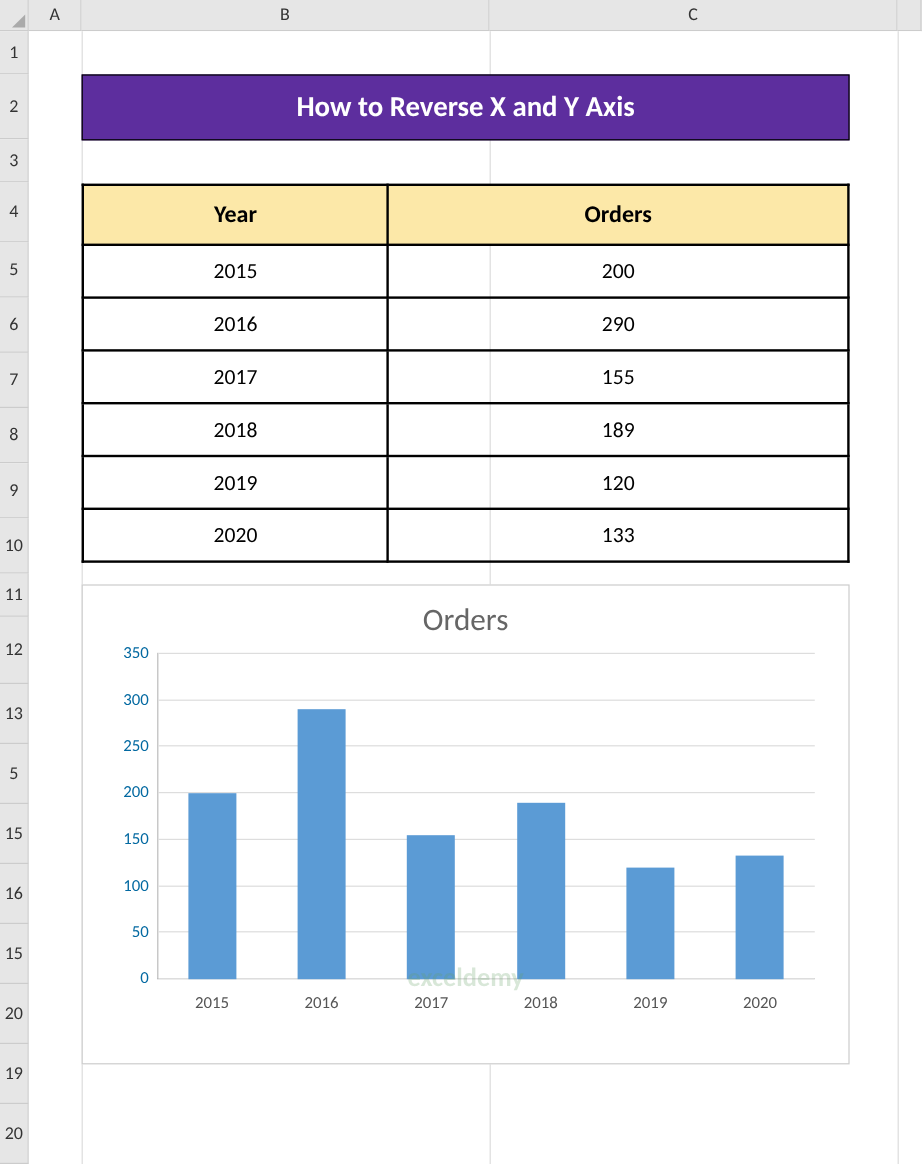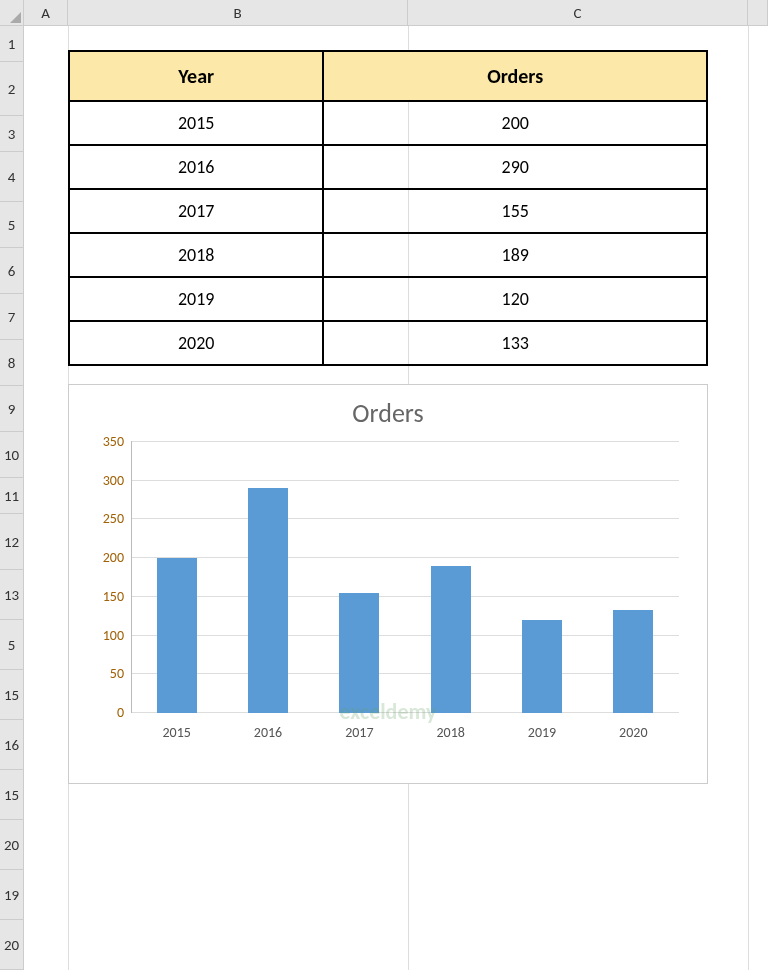--- a/index.html
+++ b/index.html
@@ -84,21 +84,21 @@
       text-align: center;
       padding: 12px 0;
       margin-top: 36px;
       border: 1px solid #000;
       width: 640px;
       margin-left: 0;
     }
     .data-table {
       border-collapse: collapse;
       width: 640px;
-      margin-top: 24px;
+      margin-top: 36px;
       margin-left: 0;
     }
     .data-table th {
       background: #fce8a8;
       border: 2px solid #000;
       font-weight: bold;
       font-size: 20px;
       padding: 12px 0;
       text-align: center;
     }
@@ -141,21 +141,21 @@
       left: 0; right: 0;
       height: 1px;
       background: #ddd;
     }
     .y-tick {
       position: absolute;
       right: 100%;
       transform: translateY(-50%);
       padding-right: 8px;
       font-size: 14px;
-      color: #a16207;
+      color: #0369a1;
       white-space: nowrap;
     }
     .bars {
       position: absolute;
       left: 0; right: 0; top: 0; bottom: 28px;
       display: flex;
       align-items: flex-end;
       justify-content: space-around;
     }
     .bar {
@@ -213,20 +213,21 @@
   <div class="row-header row-18">20</div>
   <div class="row-header row-19">19</div>
   <div class="row-header row-20">20</div>
 
   <div class="cell-area">
     <div class="gridline-col" style="left:44px"></div>
     <div class="gridline-col" style="left:384px"></div>
     <div class="gridline-col" style="left:724px"></div>
 
     <div class="content">
+      <div class="title-banner">How to Reverse X and Y Axis</div>
 
       <table class="data-table">
         <thead>
           <tr>
             <th>Year</th>
             <th>Orders</th>
           </tr>
         </thead>
         <tbody id="table-body">
             <tr>

